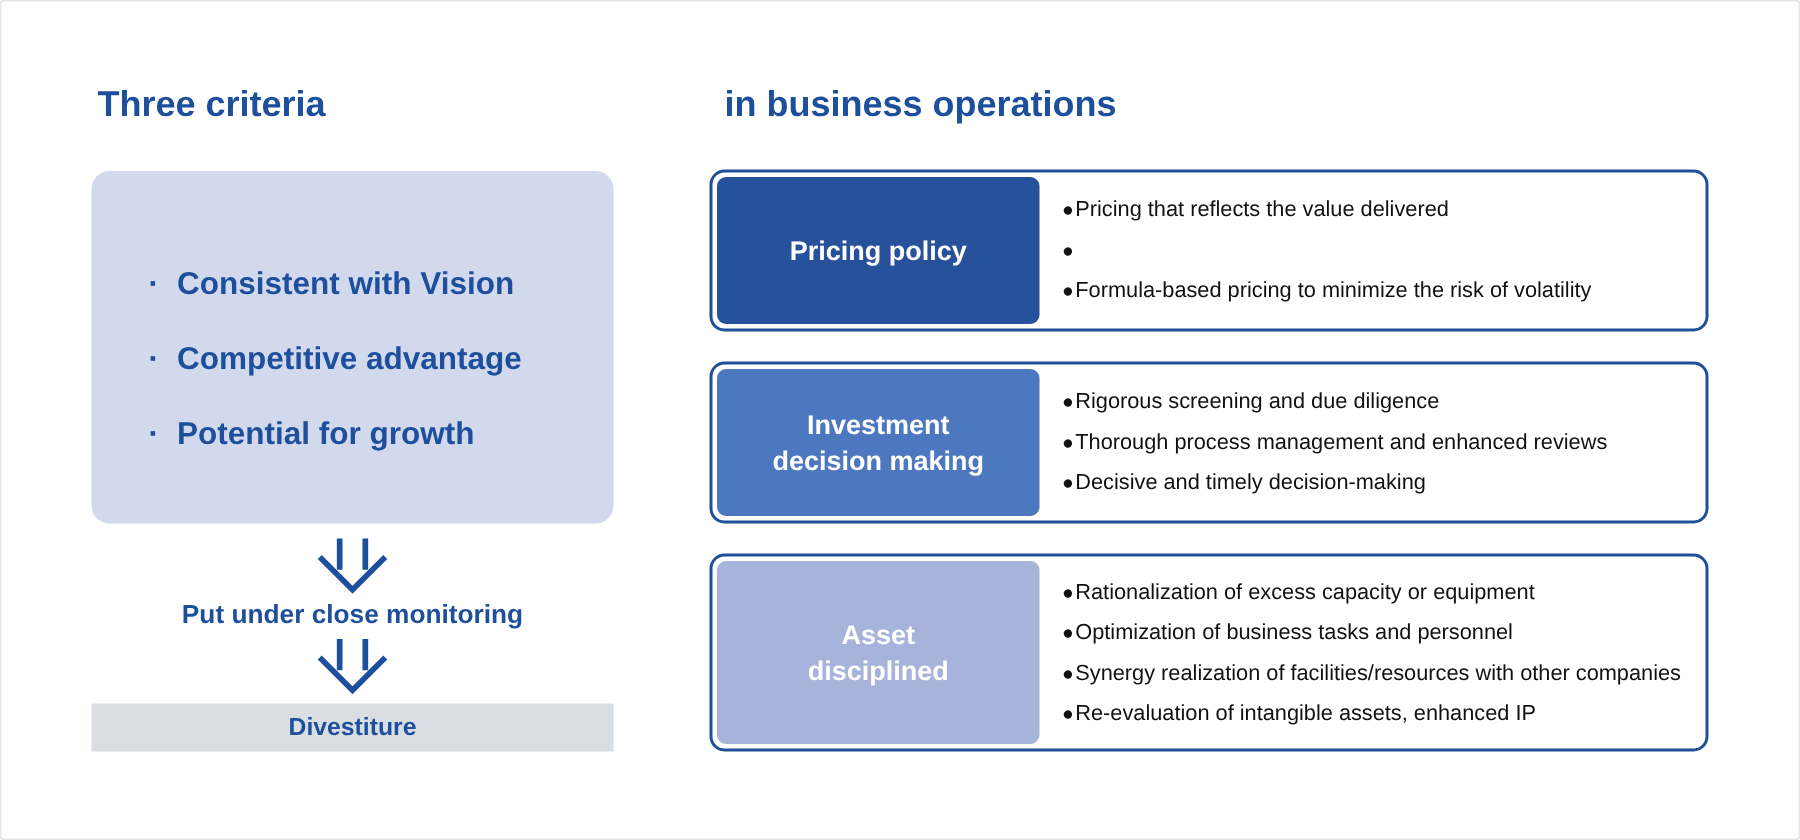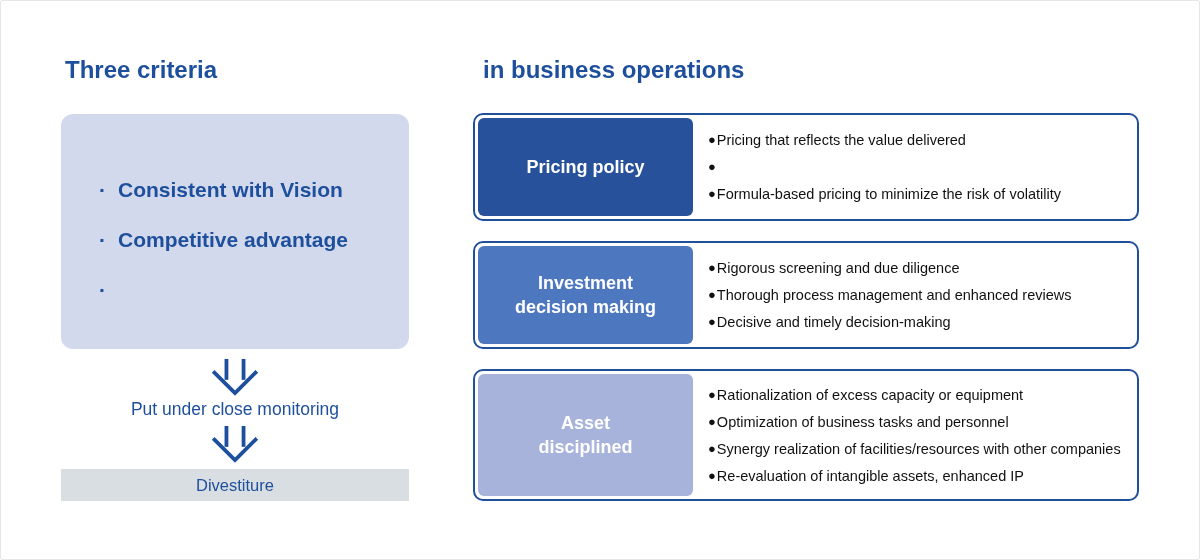--- a/index.html
+++ b/index.html
@@ -24,26 +24,26 @@
   .criteria-item{
     height:50px;display:flex;align-items:center;
     color:#1d4f9c;font-weight:bold;font-size:21px;
   }
   .criteria-item .dot{font-size:21px;margin-right:12px;}
   .down-arrow{position:absolute;left:206px;width:56px;height:38px;}
   .arrow-1{top:357px;}
   .arrow-2{top:424px;}
   .monitoring-label{
     position:absolute;left:60px;top:398px;width:348px;text-align:center;
-    color:#1d4f9c;font-weight:normal;font-size:17.5px;
+    color:#1d4f9c;font-weight:bold;font-size:17.5px;
   }
   .divestiture-box{
     position:absolute;left:60px;top:468px;width:348px;height:32px;
     background:#d9dee2;display:flex;align-items:center;justify-content:center;
-    color:#1d4f9c;font-weight:normal;font-size:16.5px;
+    color:#1d4f9c;font-weight:bold;font-size:16.5px;
   }
   
   .approach-row{
     position:absolute;left:472px;width:666px;box-sizing:border-box;
     background:#ffffff;border:2.5px solid #20509a;border-radius:10px;
     display:flex;align-items:stretch;
   }
   .row-1{top:112px;height:108px;}
   .row-2{top:240px;height:108px;}
   .row-3{top:368px;height:132px;}
@@ -82,20 +82,21 @@
     <div class="criteria-item">
       <span class="dot">·</span>
       <span>Consistent with Vision</span>
     </div>
     <div class="criteria-item">
       <span class="dot">·</span>
       <span>Competitive advantage</span>
     </div>
     <div class="criteria-item">
       <span class="dot">·</span>
+      <span>Potential for growth</span>
     </div>
   </div>
 
   <svg class="down-arrow arrow-1" viewBox="0 0 56 40" fill="none">
     <path d="M19 1 V23" stroke="#1d4f9c" stroke-width="4"></path>
     <path d="M37 1 V23" stroke="#1d4f9c" stroke-width="4"></path>
     <path d="M5 14 L28 37 L51 14" stroke="#1d4f9c" stroke-width="4" stroke-linejoin="miter"></path>
   </svg>
 
   <div class="monitoring-label">Put under close monitoring</div>

